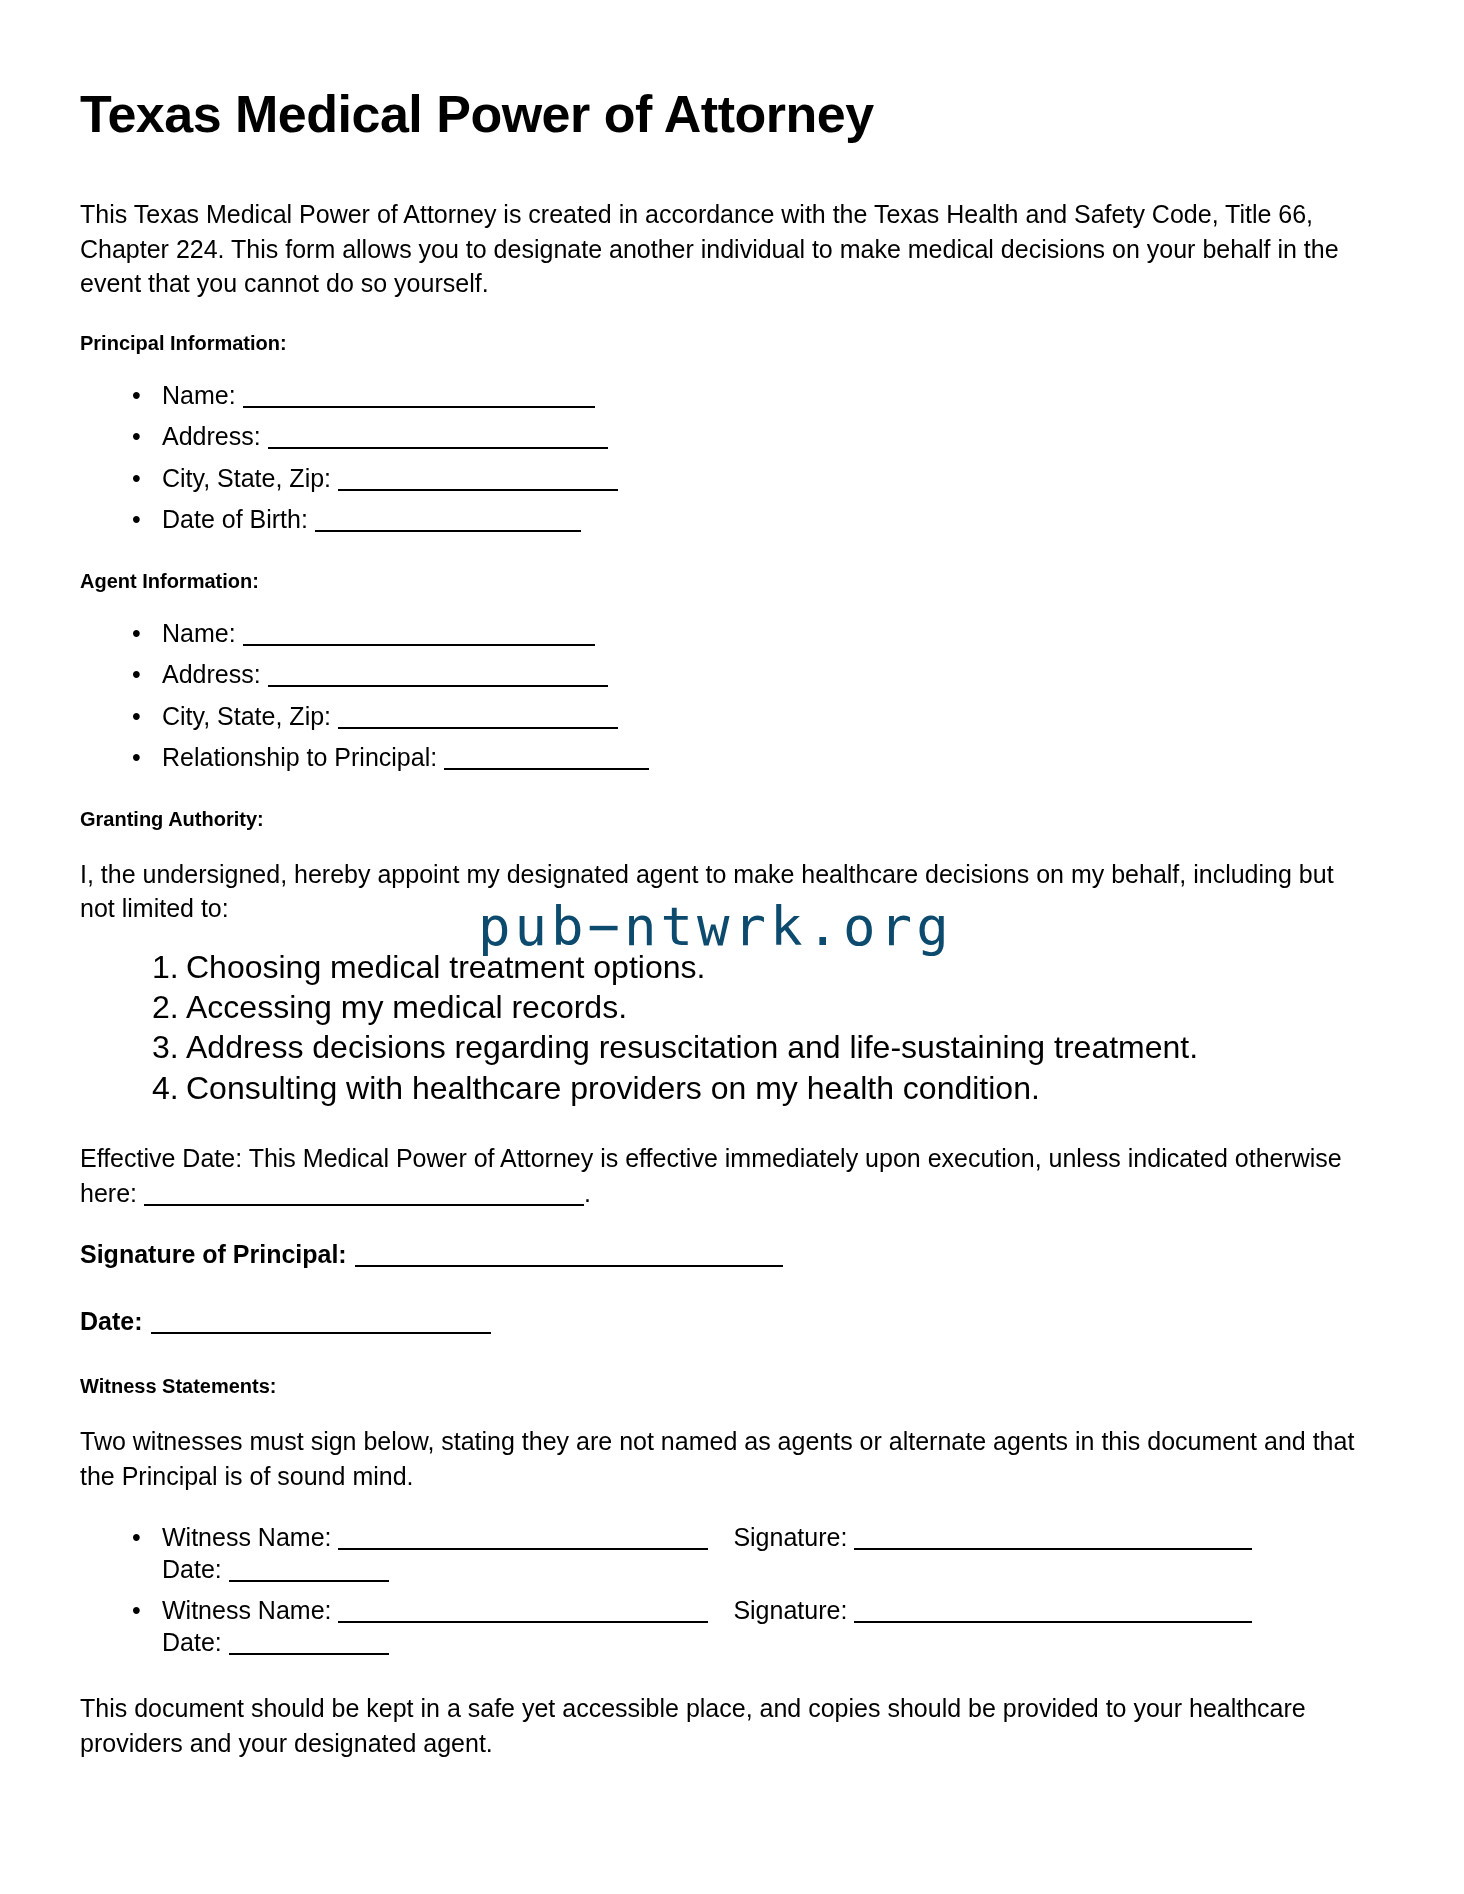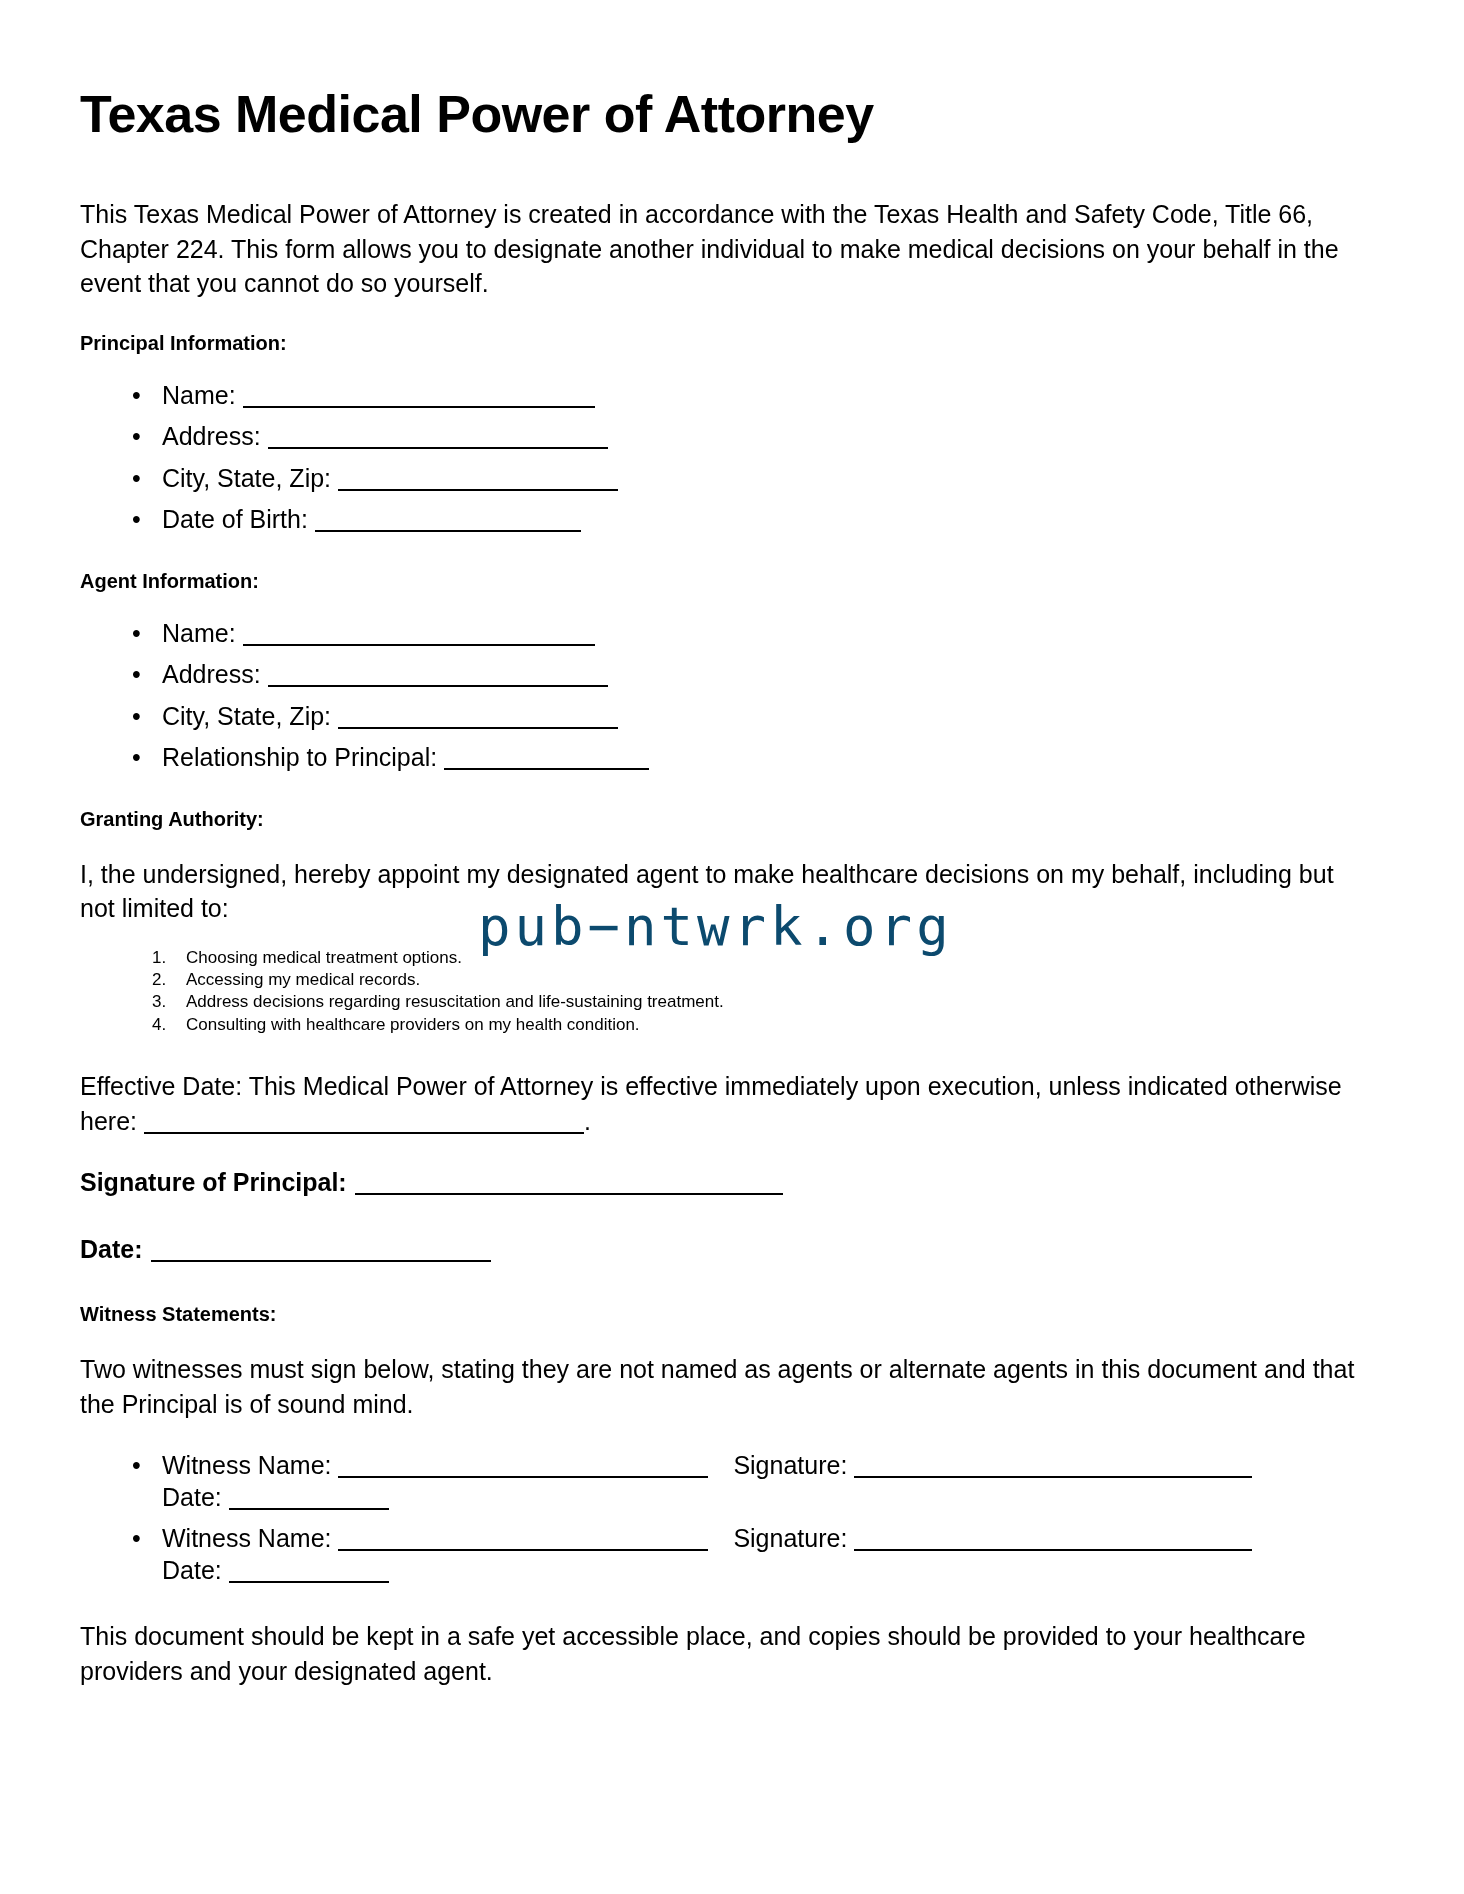--- a/index.html
+++ b/index.html
@@ -66,21 +66,21 @@
     font-size: 25px;
     line-height: 1.18;
   }
   ol.number-list {
     list-style: none;
     margin: 0 0 34px 0;
     padding: 0 0 0 72px;
     counter-reset: numlist;
   }
   ol.number-list > li {
-    font-size: 17px;
+    font-size: 32px;
     line-height: 1.2;
     position: relative;
     padding-left: 34px;
     margin: 0 0 2px 0;
     counter-increment: numlist;
   }
   ol.number-list > li::before {
     content: counter(numlist) ".";
     position: absolute;
     left: 0;

